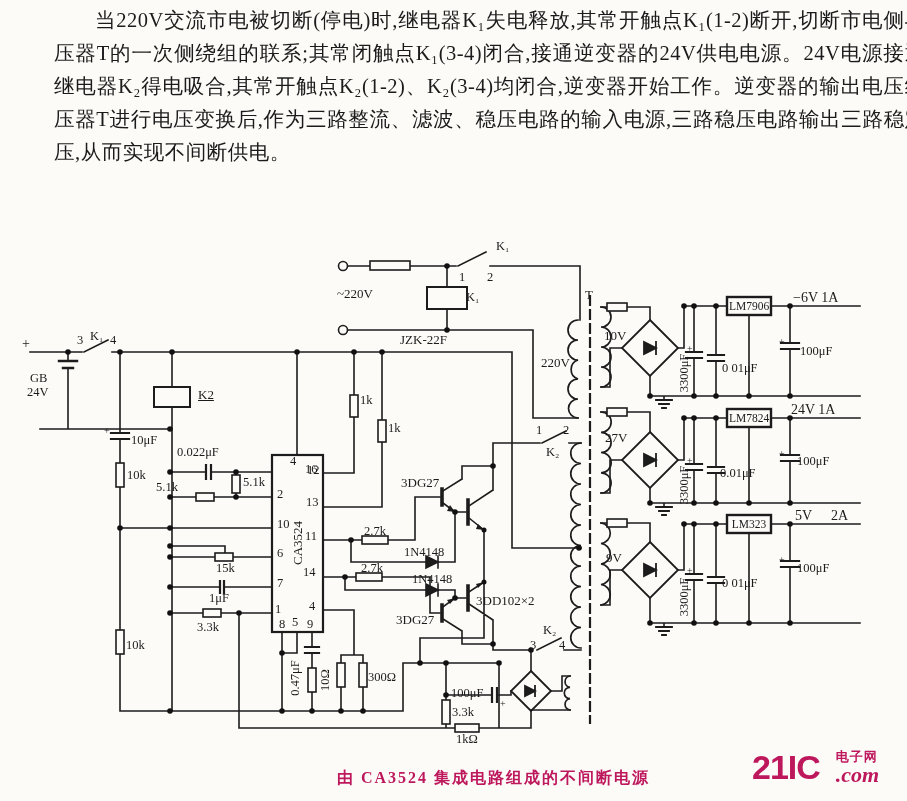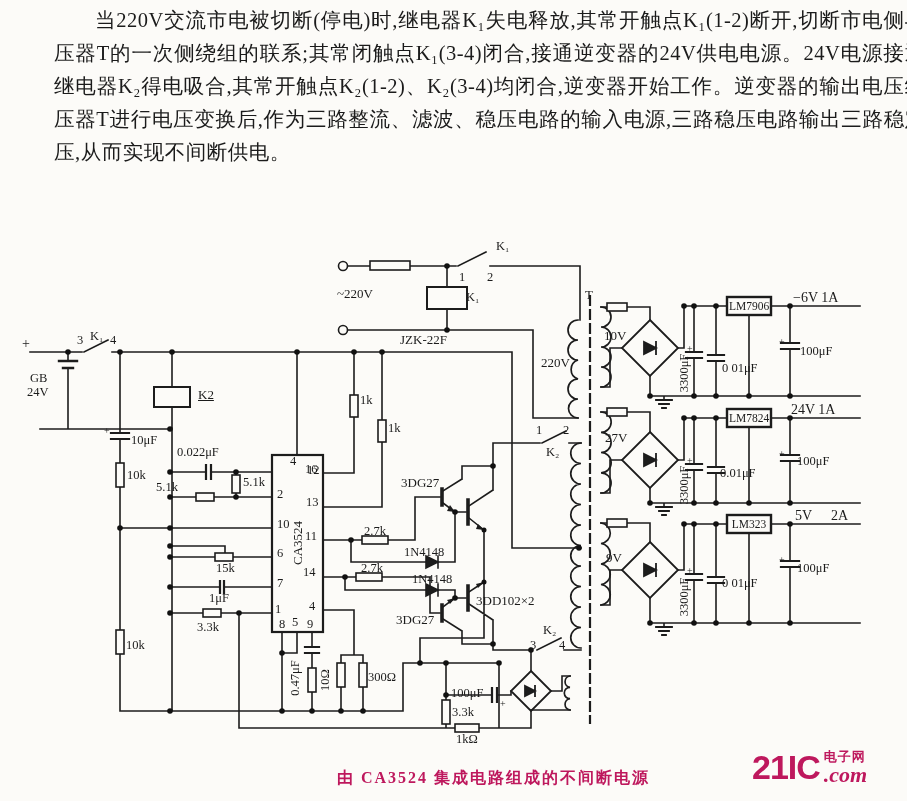--- a/index.html
+++ b/index.html
@@ -10,21 +10,21 @@
   .doctext p{margin:0;text-indent:2em;}
   svg{position:absolute;left:0;top:0;}
   .lbl{position:absolute;font-size:12.5px;line-height:1;white-space:nowrap;color:#1b1b1b;}
   .lbl.rot{transform:translate(-50%,-50%) rotate(-90deg);transform-origin:center;}
   .lbl.ctr{transform:translate(-50%,-50%);}
   .caption{position:absolute;left:337px;top:768px;font-size:16px;letter-spacing:2px;
            font-weight:bold;color:#be185d;}
   .wm{position:absolute;left:752px;top:750px;display:flex;align-items:flex-start;line-height:1;}
   .wm-big{font-size:34px;font-weight:bold;font-family:"Liberation Sans",sans-serif;
           letter-spacing:-1px;}
-  .wm-col{display:flex;flex-direction:column;margin-left:4px;}
+  .wm-col{display:flex;flex-direction:column;margin-left:16px;}
   .wm-cn{font-size:13px;font-weight:bold;letter-spacing:1px;}
   .wm-com{font-size:22px;font-weight:bold;font-style:italic;margin-top:1px;}
 </style>
 </head>
 <body>
 
 <div id="page">
 
   <div class="doctext">
     <p>当220V交流市电被切断(停电)时,继电器K₁失电释放,其常开触点K₁(1-2)断开,切断市电侧与变压器T的一次侧绕组的联系;其常闭触点K₁(3-4)闭合,接通逆变器的24V供电电源。24V电源接通后继电器K₂得电吸合,其常开触点K₂(1-2)、K₂(3-4)均闭合,逆变器开始工作。逆变器的输出电压经变压器T进行电压变换后,作为三路整流、滤波、稳压电路的输入电源,三路稳压电路输出三路稳定电压,从而实现不间断供电。</p>

